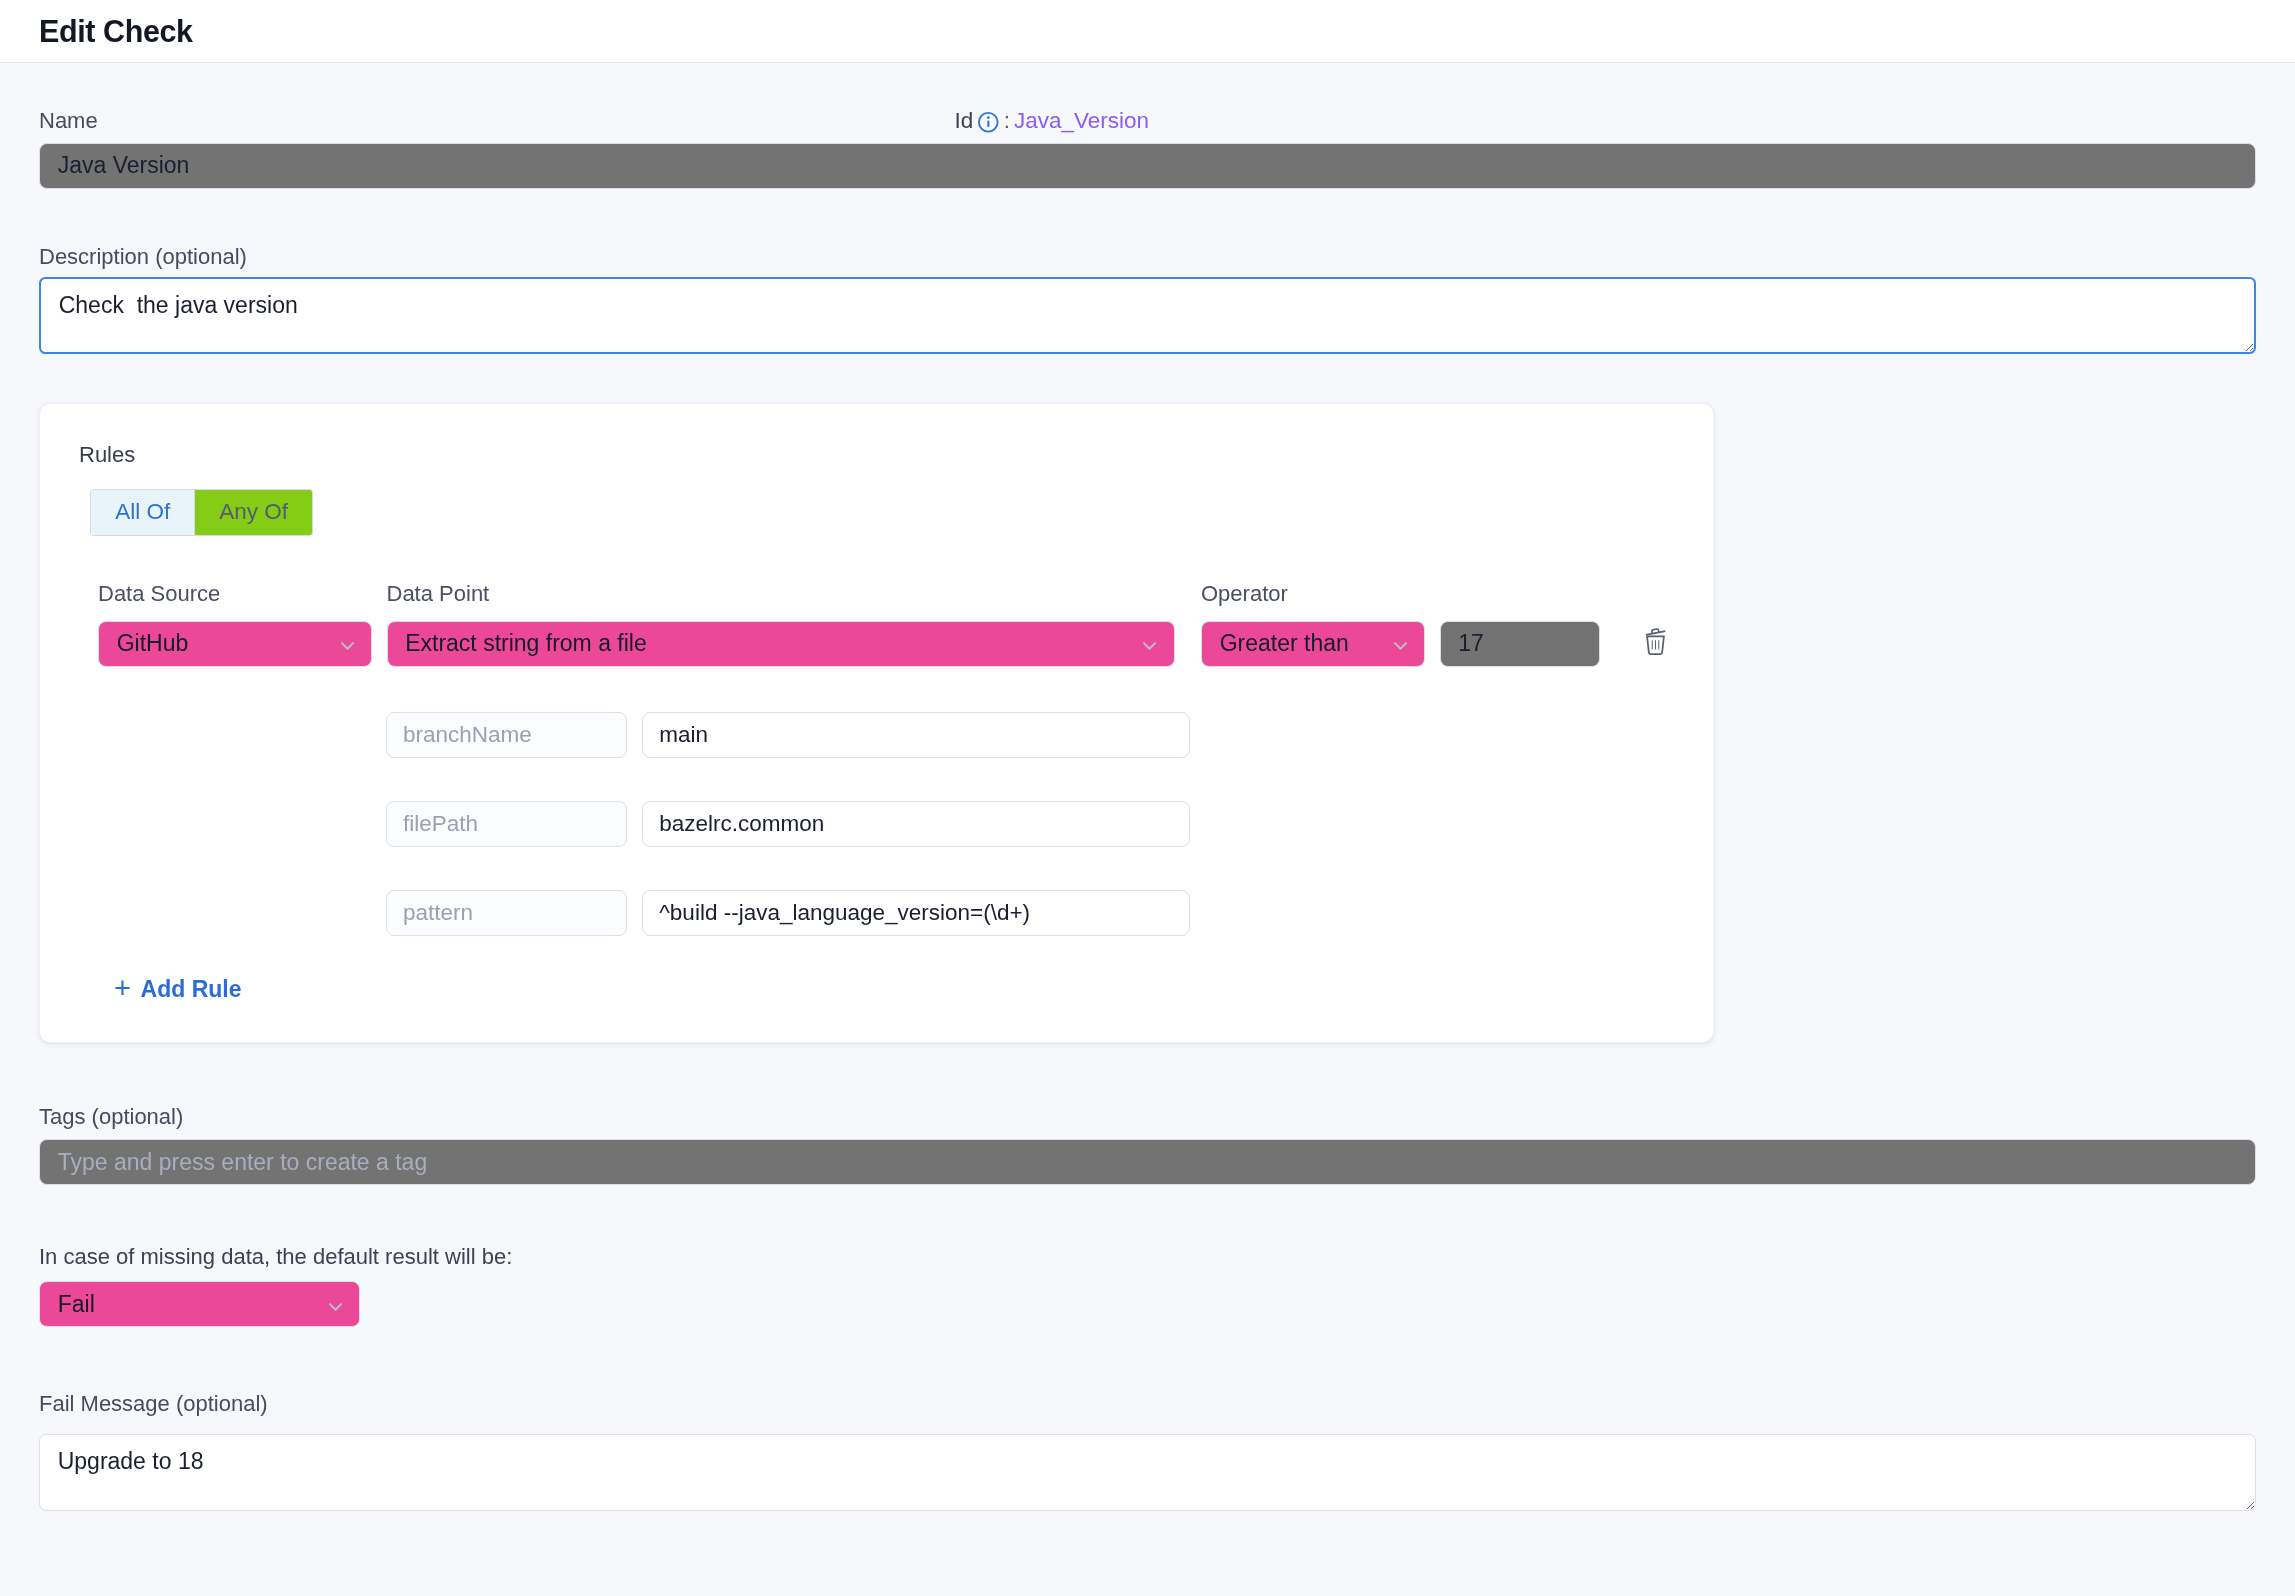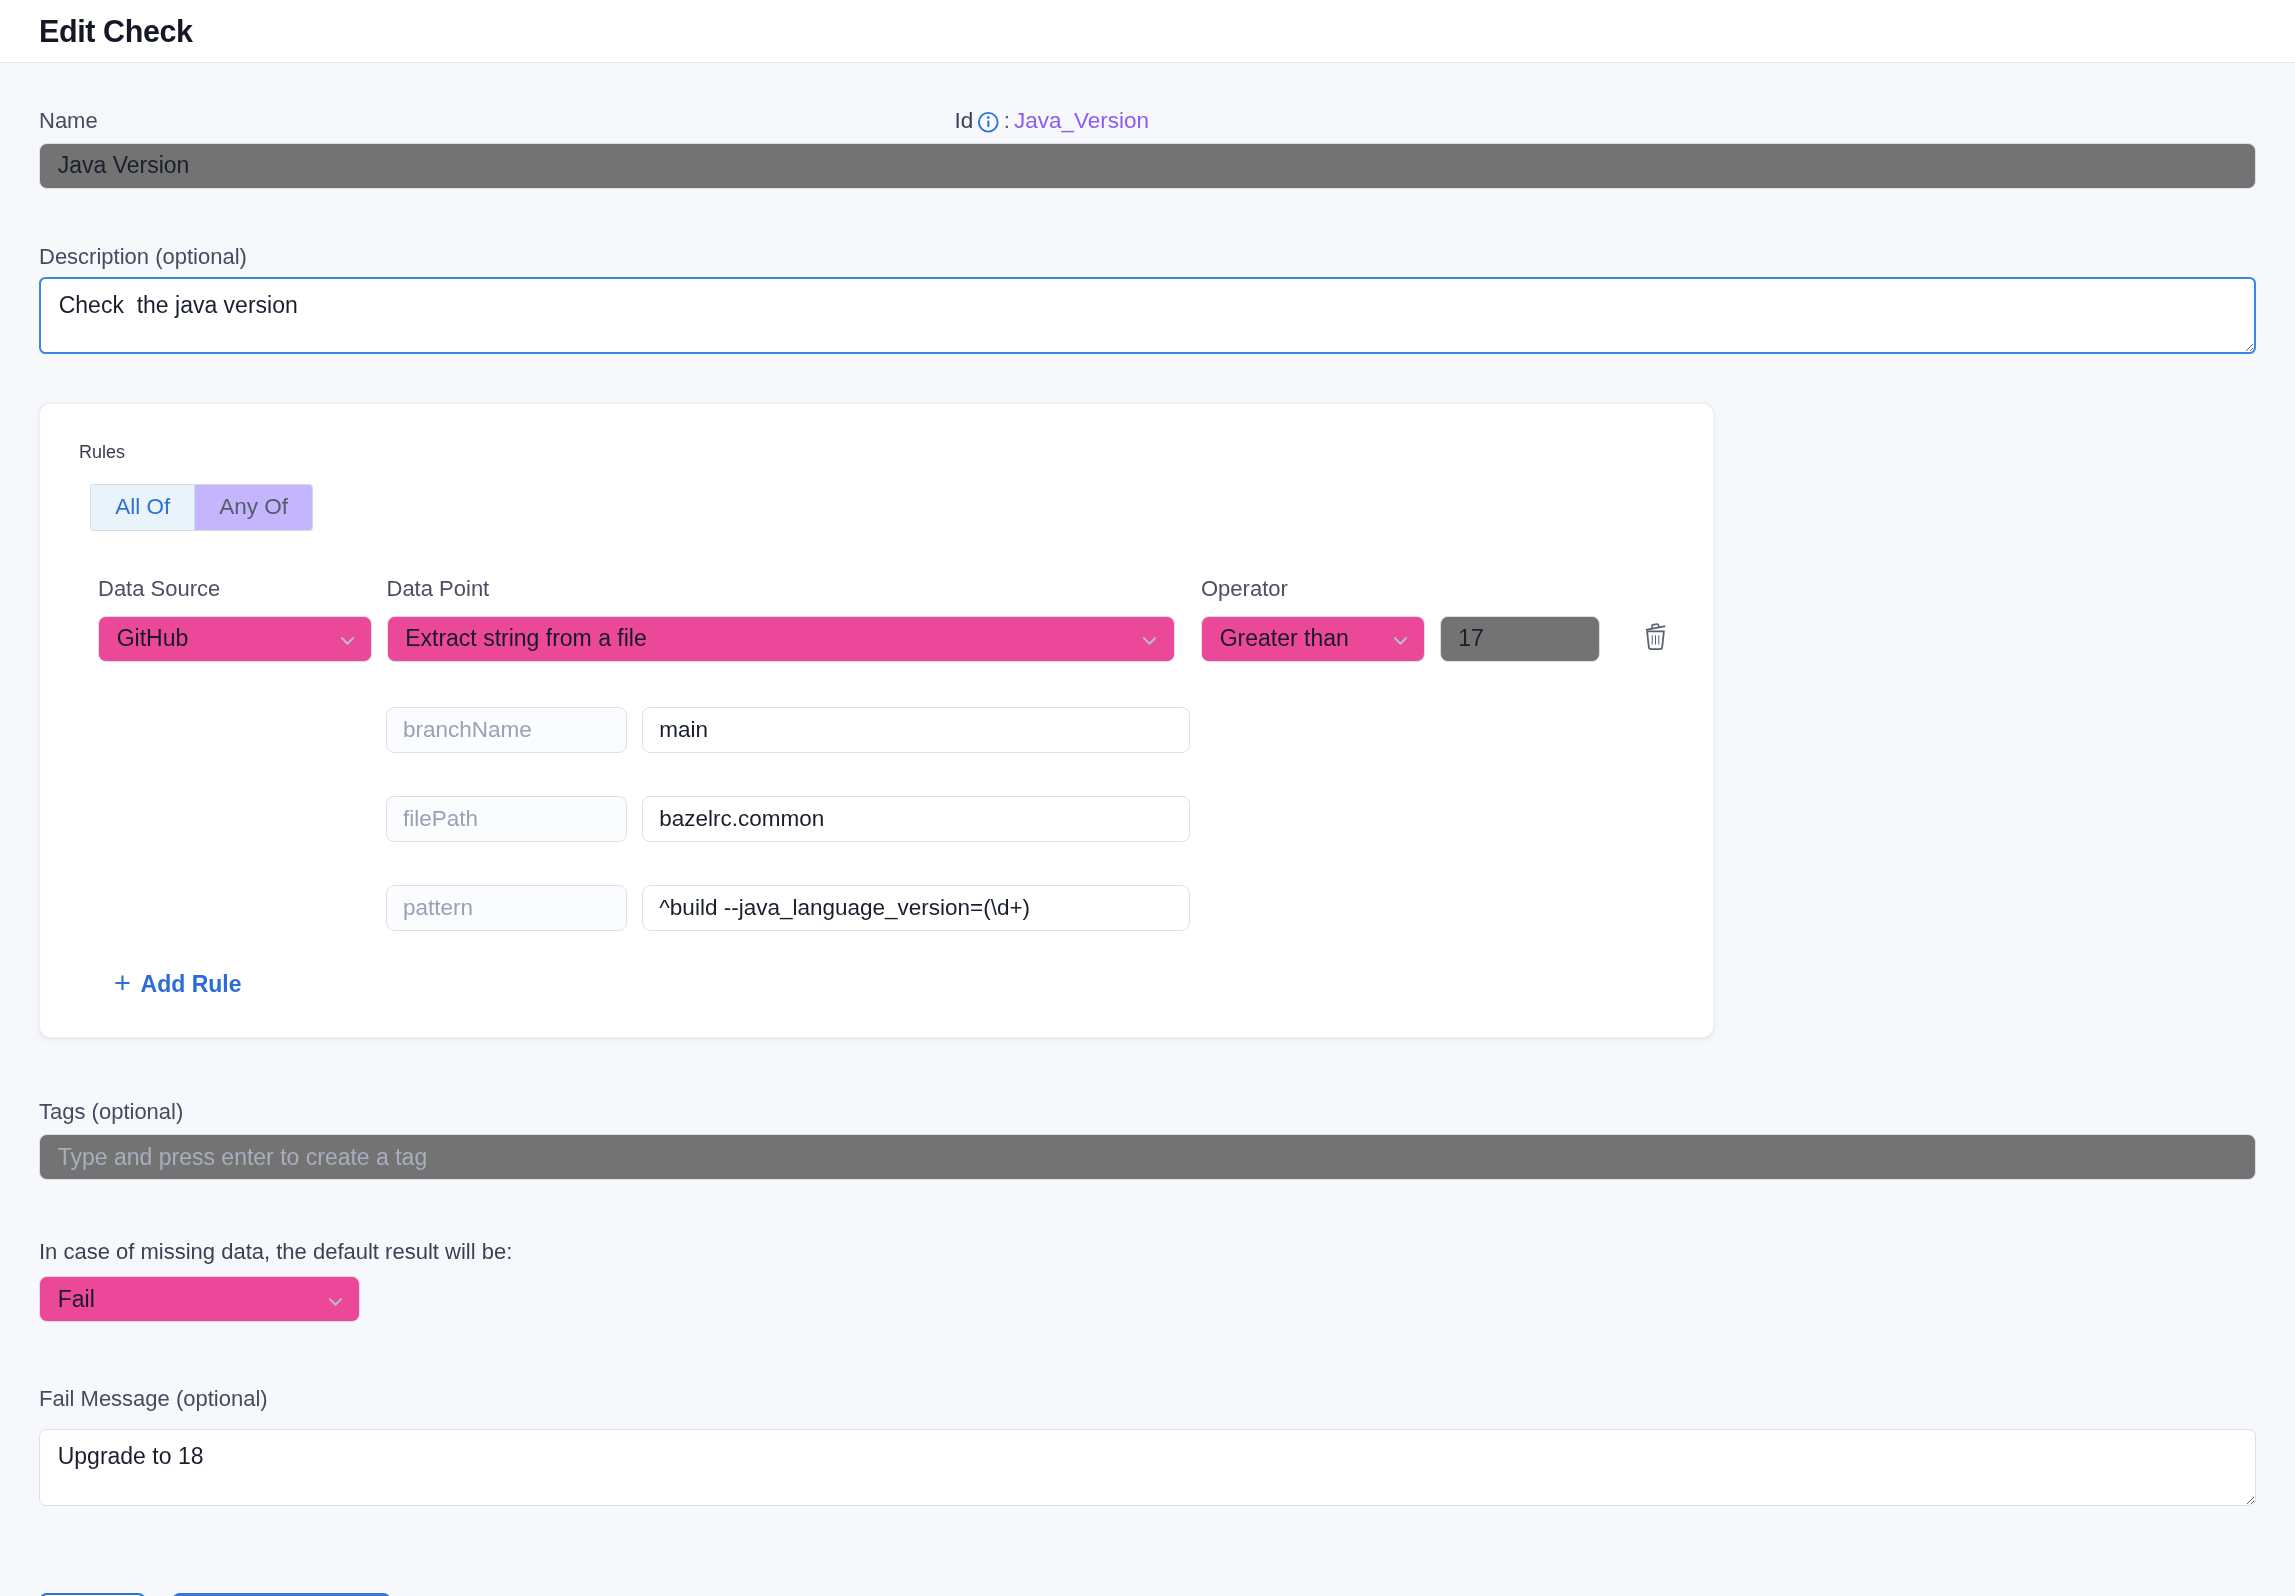--- a/index.html
+++ b/index.html
@@ -49,26 +49,26 @@
   }
   .desc-textarea { margin-top:7.2px; border:2.4px solid #3c86e8; border-radius:6.4px; }
 
   
   .rules-card {
     width:1675px; margin-top:49px; background:#fff;
     border:0.8px solid #eef0f5; border-radius:11.2px;
     box-shadow:0 1.6px 6.4px rgba(30,41,82,0.06), 0 0.8px 1.6px rgba(30,41,82,0.05);
     padding:38px 39px 39px 39px;
   }
-  .rules-label { font-size:18px; font-weight:500; color:#383d4e; }
+  .rules-label { font-size:22px; font-weight:500; color:#383d4e; }
 
   .segmented { display:inline-flex; margin-top:21px; margin-left:11.2px; border:1.6px solid #d6dae3; border-radius:3.2px; overflow:hidden; }
   .seg-btn {
     height:45px; padding:0 24px; font-size:22.5px; font-family:inherit;
-    background:#c4b5fd; color:#555c6e; border:none; cursor:pointer;
+    background:#84cc16; color:#555c6e; border:none; cursor:pointer;
   }
   .seg-btn + .seg-btn { border-left:1.6px solid #d6dae3; }
   .seg-btn.selected { background:#e9f4fa; color:#2c73d2; }
 
   .rule-row { display:flex; align-items:flex-end; margin-top:45px; margin-left:19px; }
   .rule-col { display:flex; flex-direction:column; }
   .col-label { font-size:22px; font-weight:500; color:#4a4f63; margin-bottom:13.7px; }
   .col-ds { width:274px; margin-right:14.5px; }
   .col-dp { width:788px; margin-right:26.5px; }
   .col-op { width:224px; margin-right:14.5px; }

